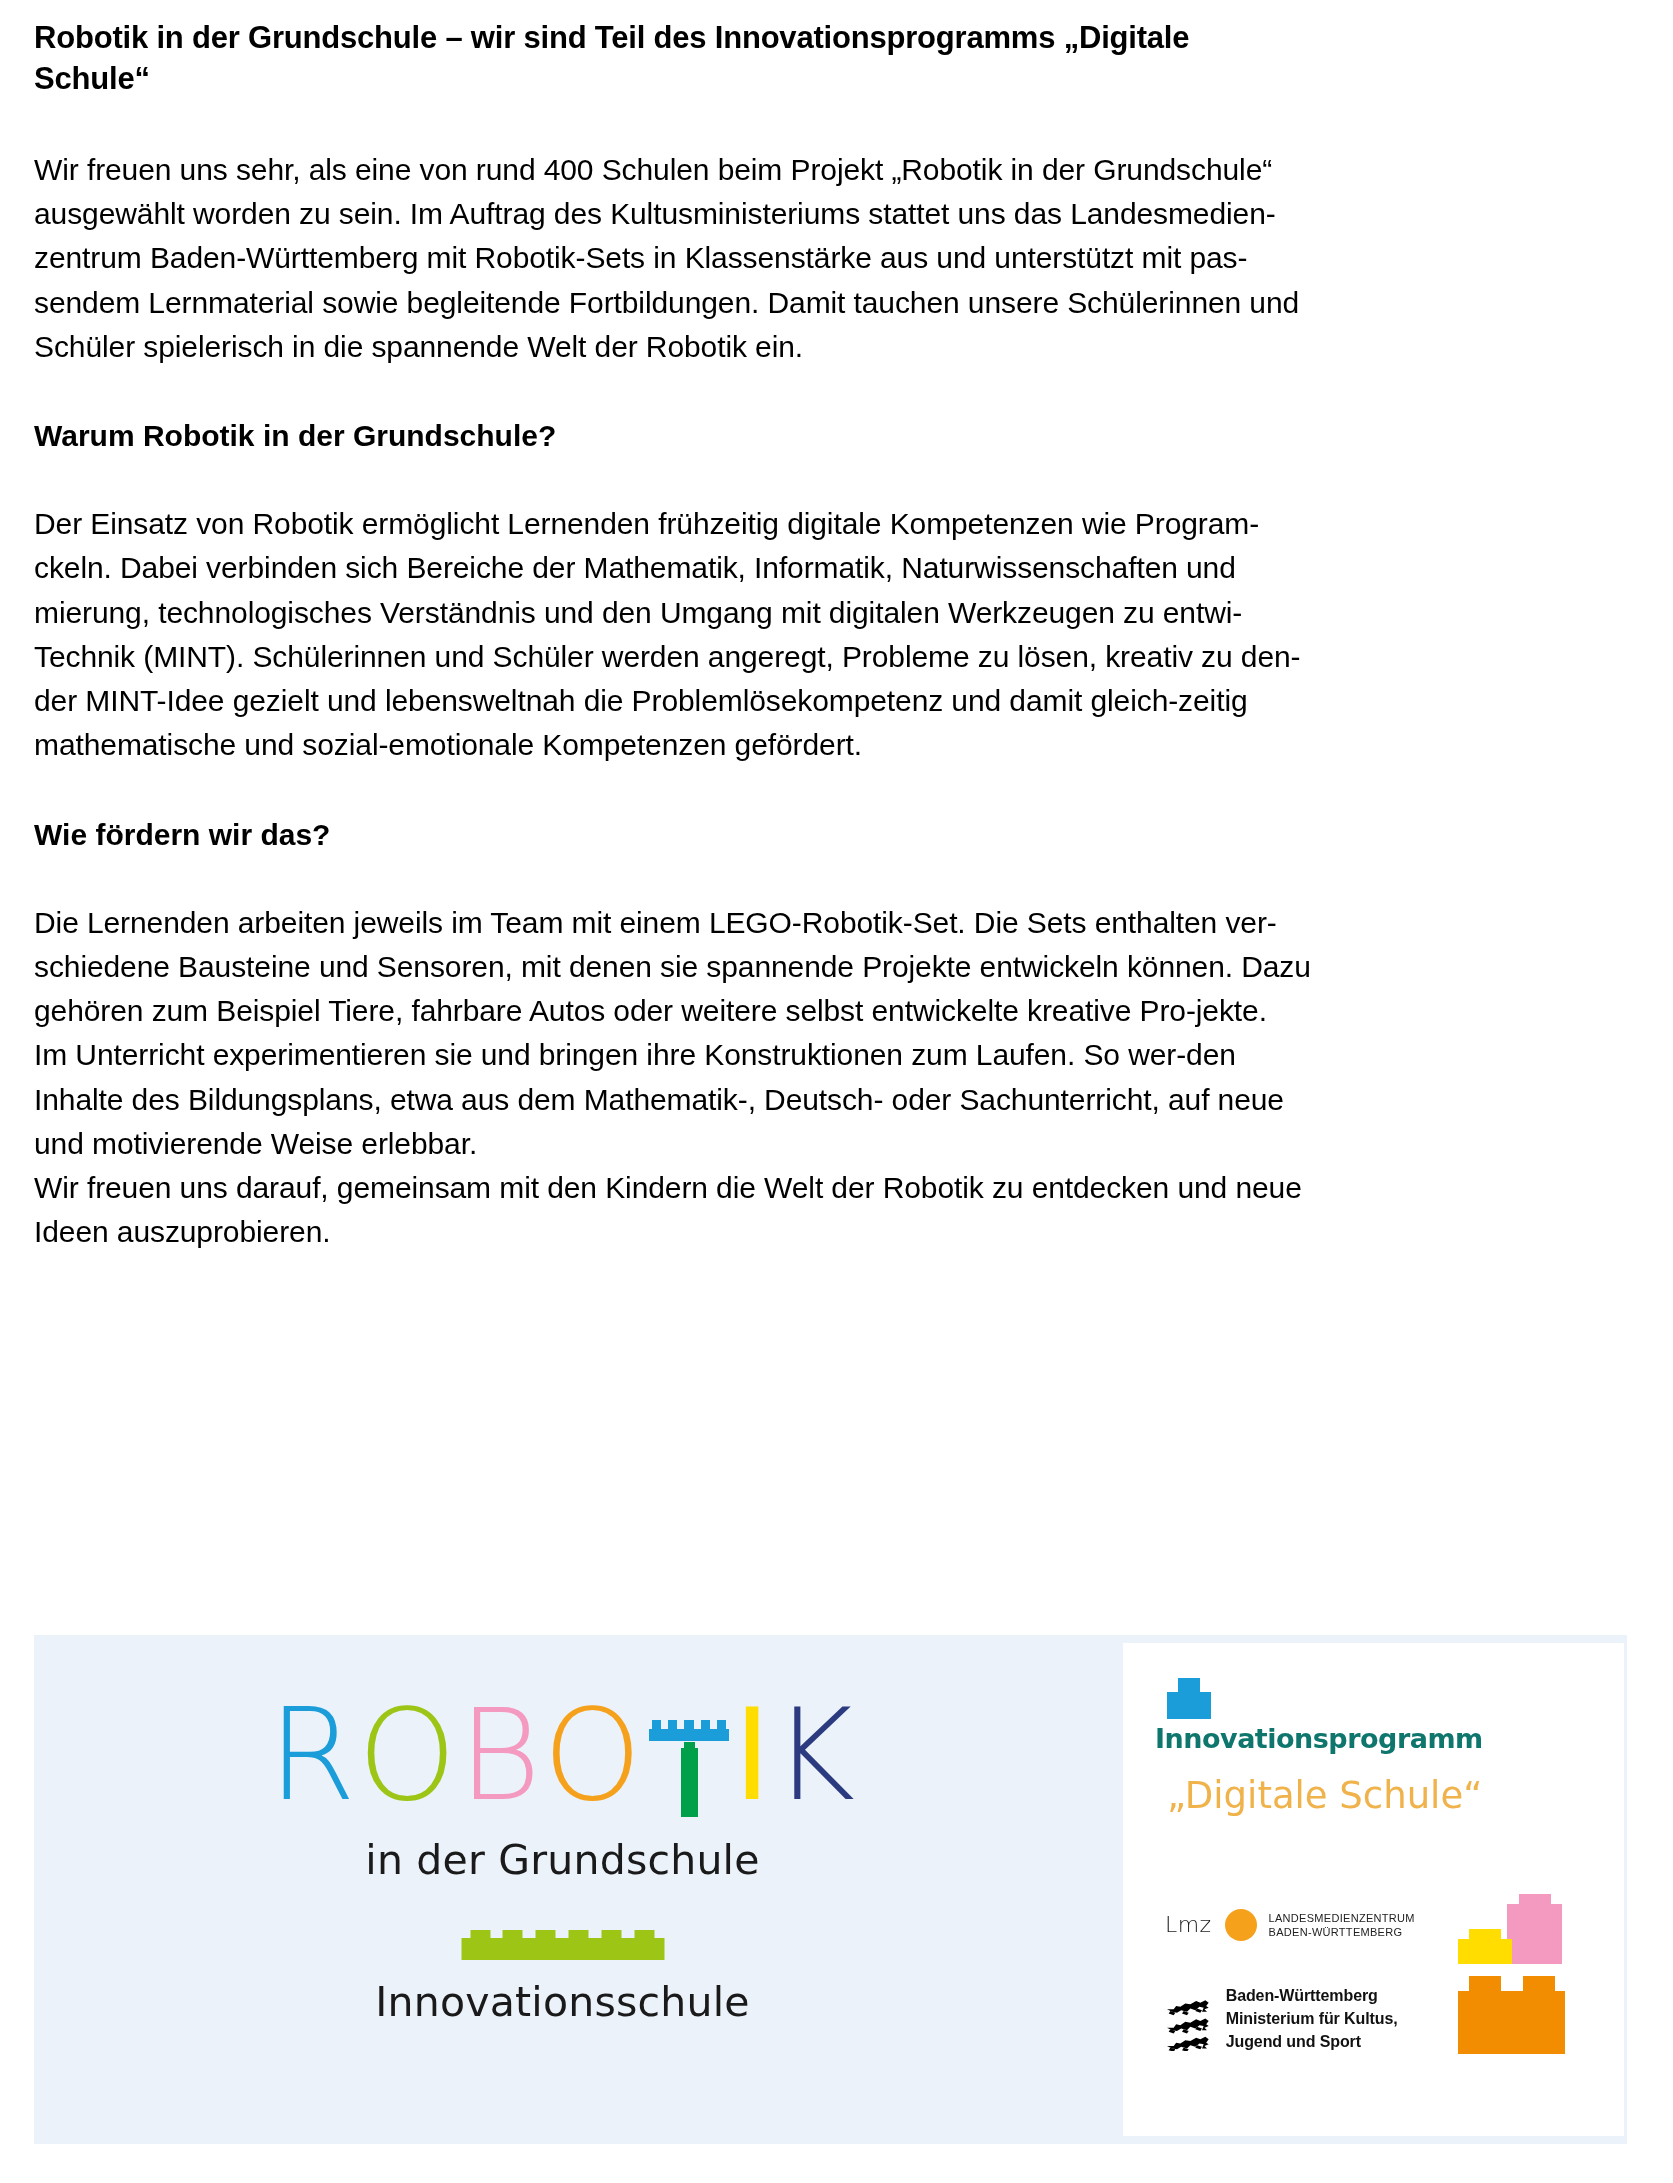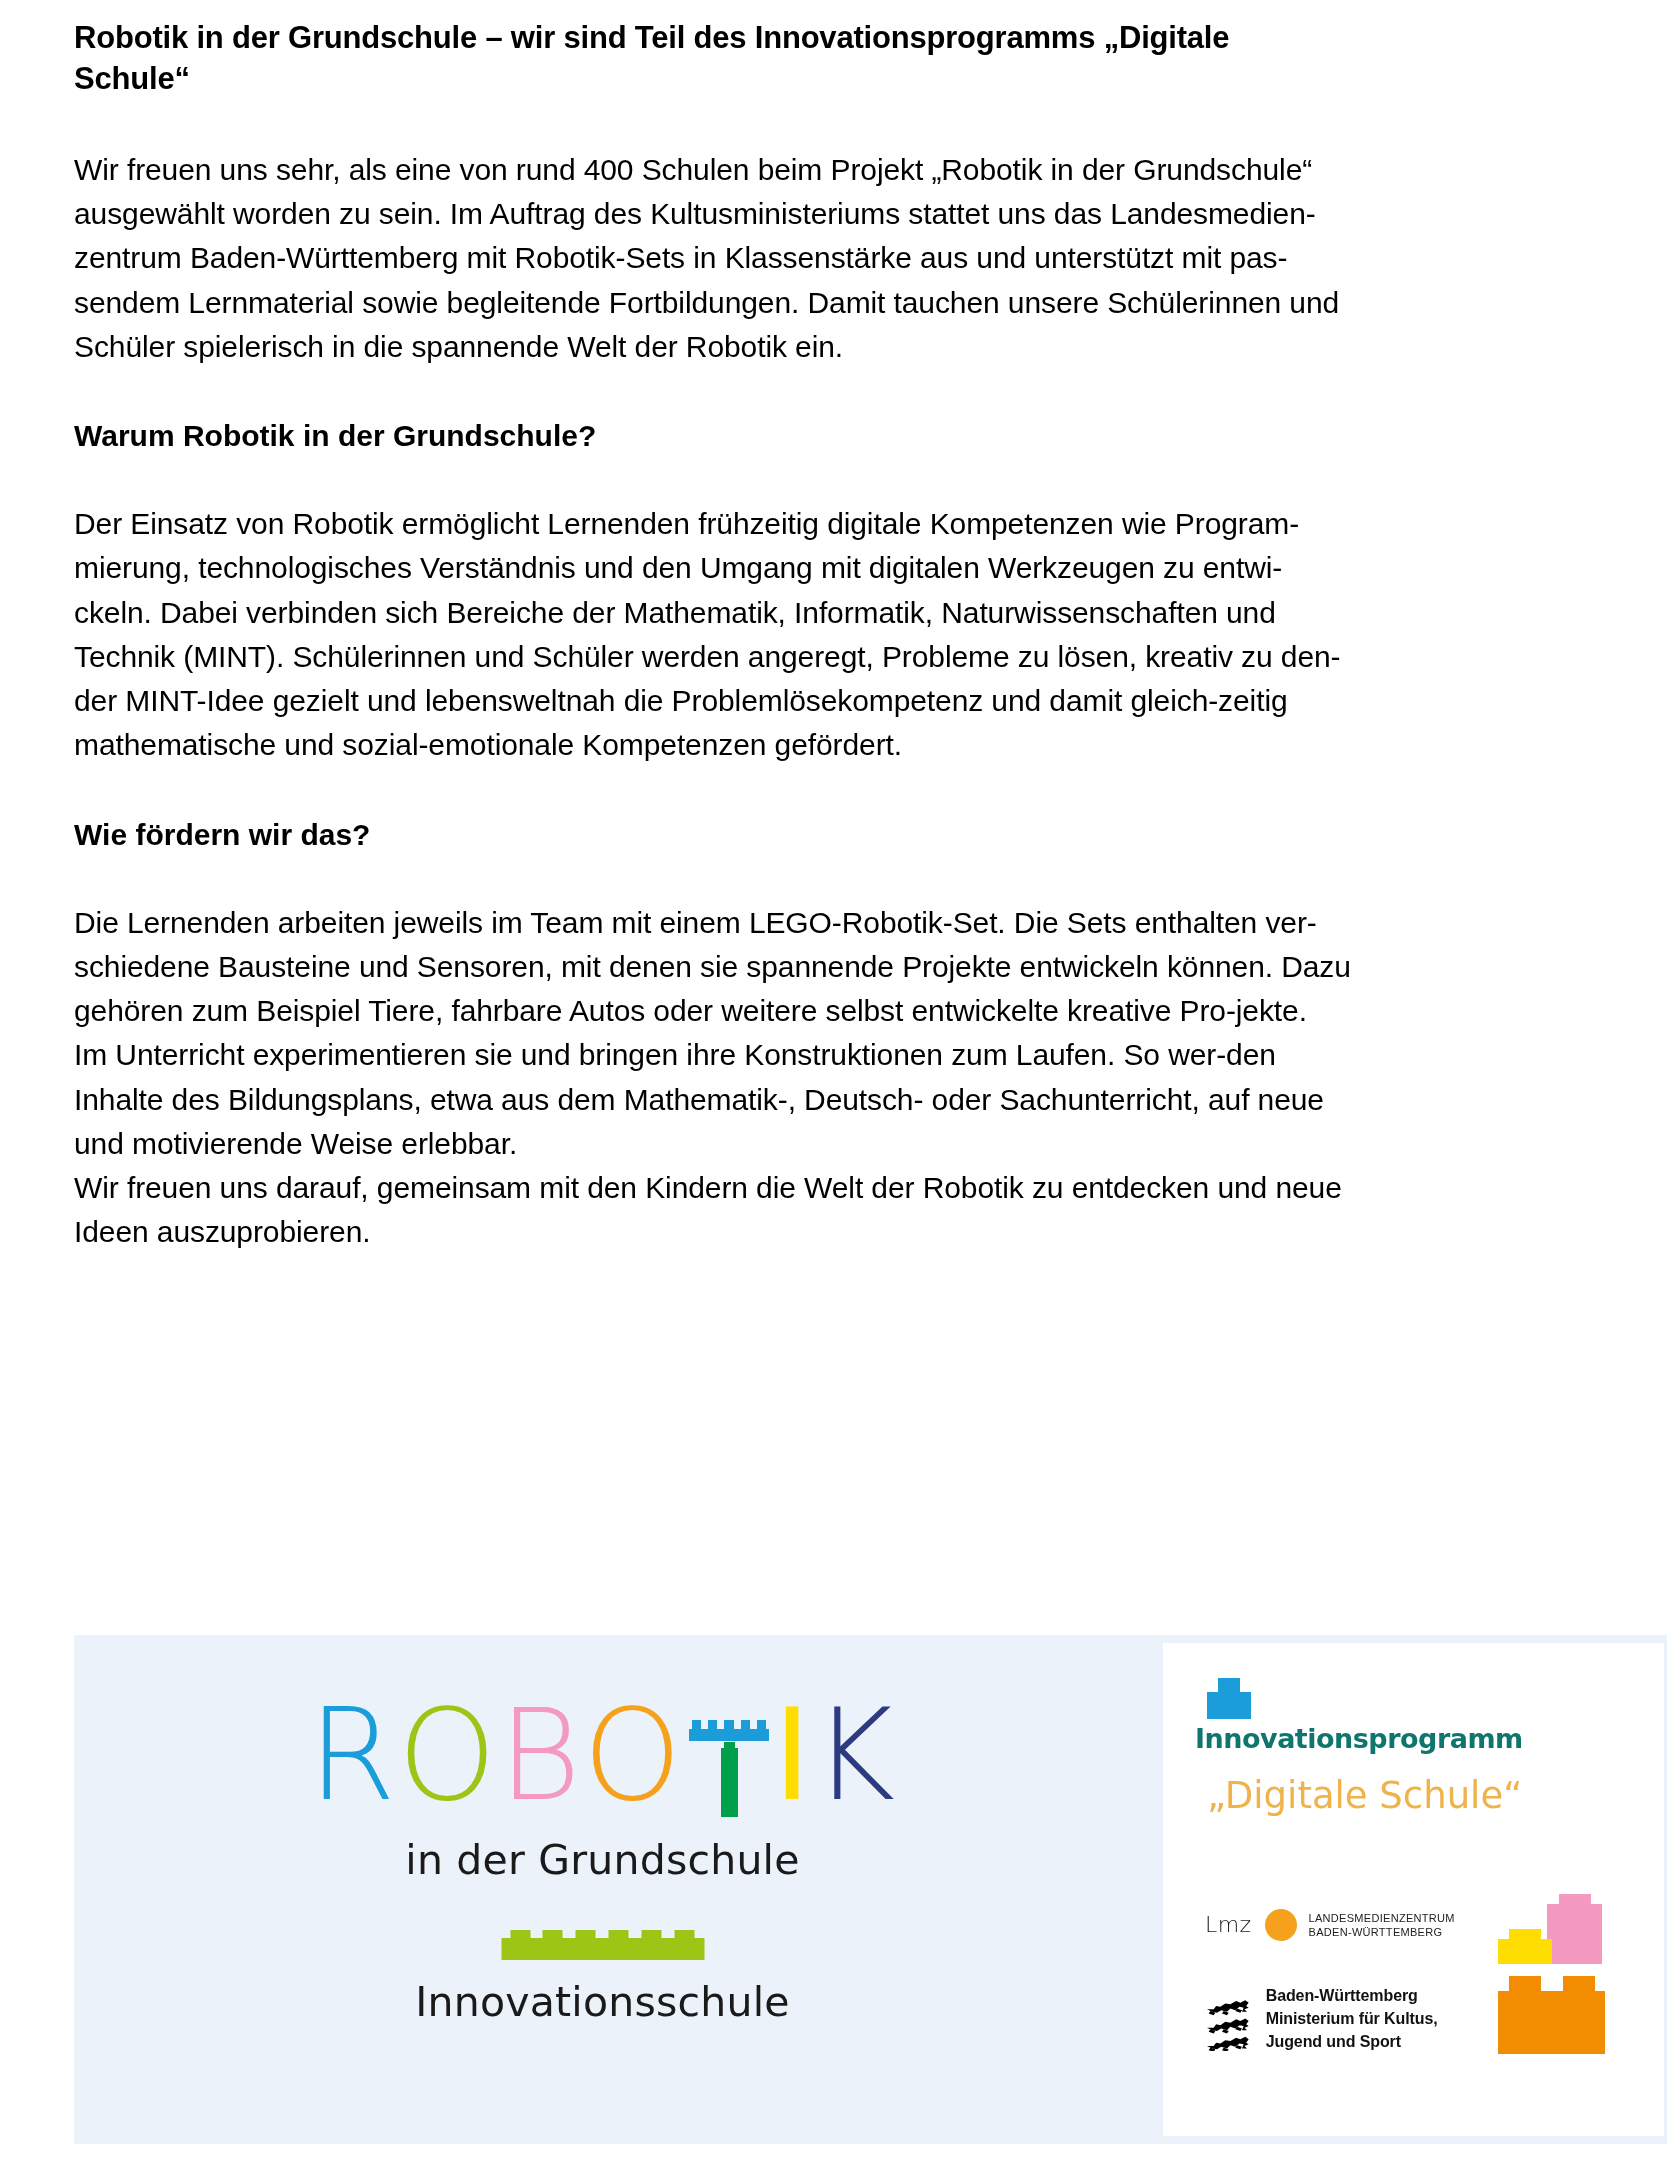--- a/index.html
+++ b/index.html
@@ -15,21 +15,20 @@
     position: relative;
     overflow: hidden;
   }
 
   .page {
     position: relative;
     width: 1337px;
     height: 2183px;
     box-sizing: border-box;
     padding: 18.4px 52px 0 34px;
-    margin-left: 40px;
   }
 
   
   .doc-title {
     font-size: 31px;
     font-weight: 700;
     line-height: 1.30;
     letter-spacing: -0.2px;
     margin: 0 0 49px 0;
   }
@@ -347,22 +346,22 @@
     <span class="ln">ausgewählt worden zu sein. Im Auftrag des Kultusministeriums stattet uns das Landesmedien-</span>
     <span class="ln">zentrum Baden-Württemberg mit Robotik-Sets in Klassenstärke aus und unterstützt mit pas-</span>
     <span class="ln">sendem Lernmaterial sowie begleitende Fortbildungen. Damit tauchen unsere Schülerinnen und</span>
     <span class="ln">Schüler spielerisch in die spannende Welt der Robotik ein.</span>
   </p>
 
   <h2 class="section-heading">Warum Robotik in der Grundschule?</h2>
 
   <p class="para">
     <span class="ln">Der Einsatz von Robotik ermöglicht Lernenden frühzeitig digitale Kompetenzen wie Program-</span>
+    <span class="ln">ckeln. Dabei verbinden sich Bereiche der Mathematik, Informatik, Naturwissenschaften und</span>
     <span class="ln">mierung, technologisches Verständnis und den Umgang mit digitalen Werkzeugen zu entwi-</span>
-    <span class="ln">ckeln. Dabei verbinden sich Bereiche der Mathematik, Informatik, Naturwissenschaften und</span>
     <span class="ln">Technik (MINT). Schülerinnen und Schüler werden angeregt, Probleme zu lösen, kreativ zu den-</span>
     <span class="ln">der MINT-Idee gezielt und lebensweltnah die Problemlösekompetenz und damit gleich-zeitig</span>
     <span class="ln">mathematische und sozial-emotionale Kompetenzen gefördert.</span>
   </p>
 
   <h2 class="section-heading">Wie fördern wir das?</h2>
 
   <p class="para">
     <span class="ln">Die Lernenden arbeiten jeweils im Team mit einem LEGO-Robotik-Set. Die Sets enthalten ver-</span>
     <span class="ln">schiedene Bausteine und Sensoren, mit denen sie spannende Projekte entwickeln können. Dazu</span>

